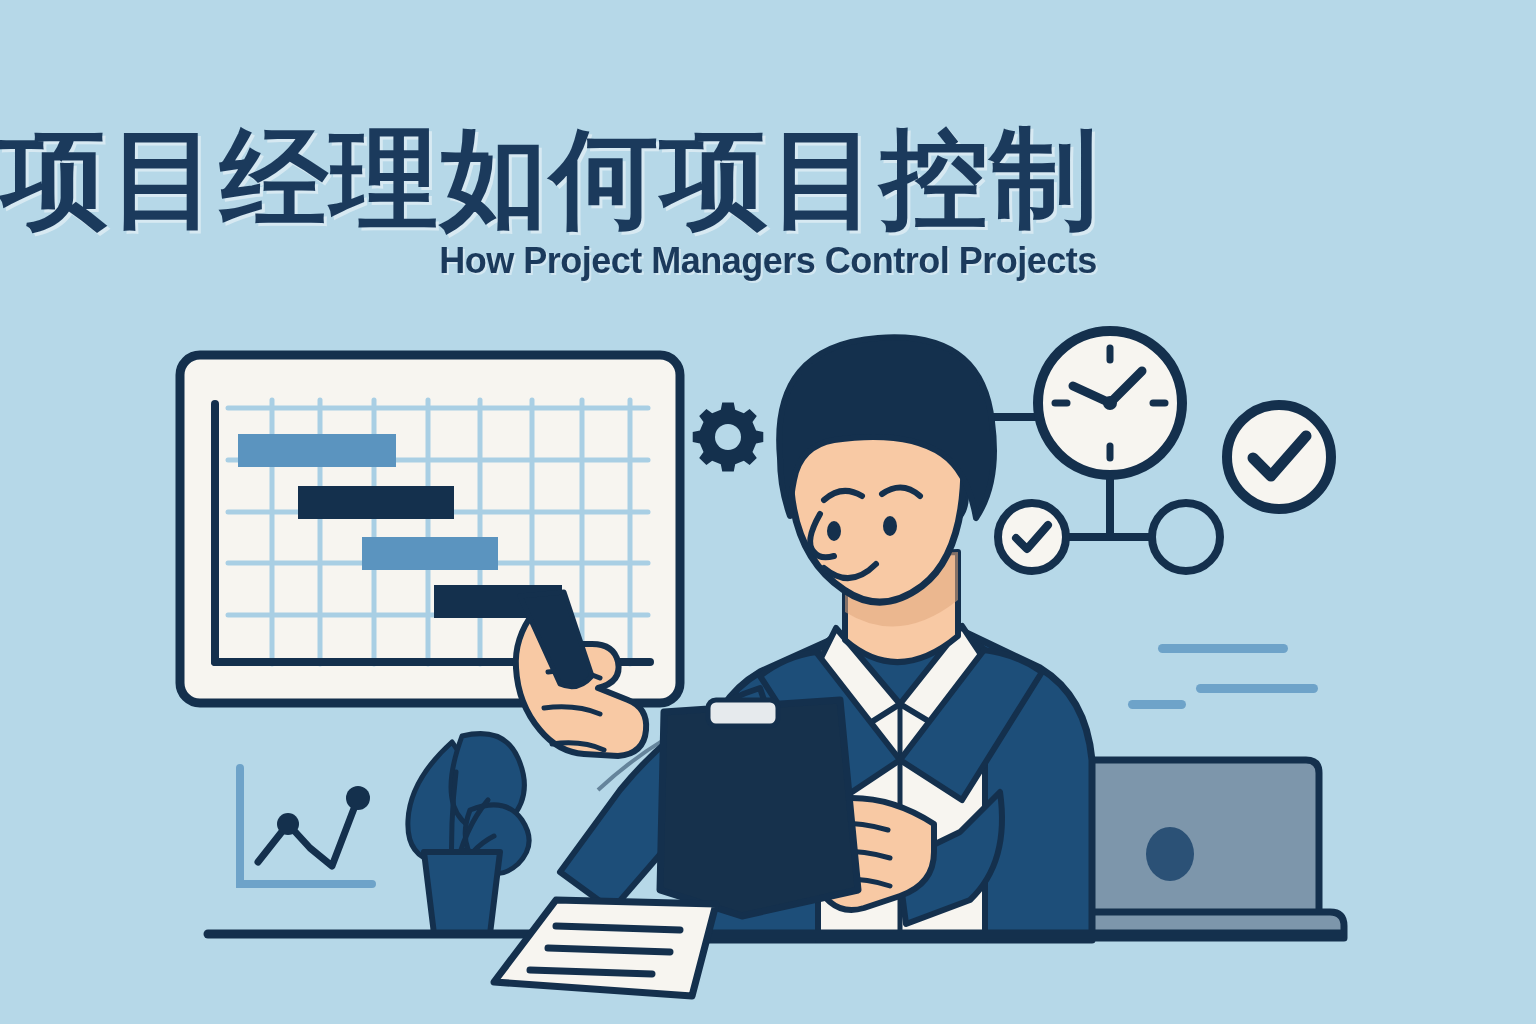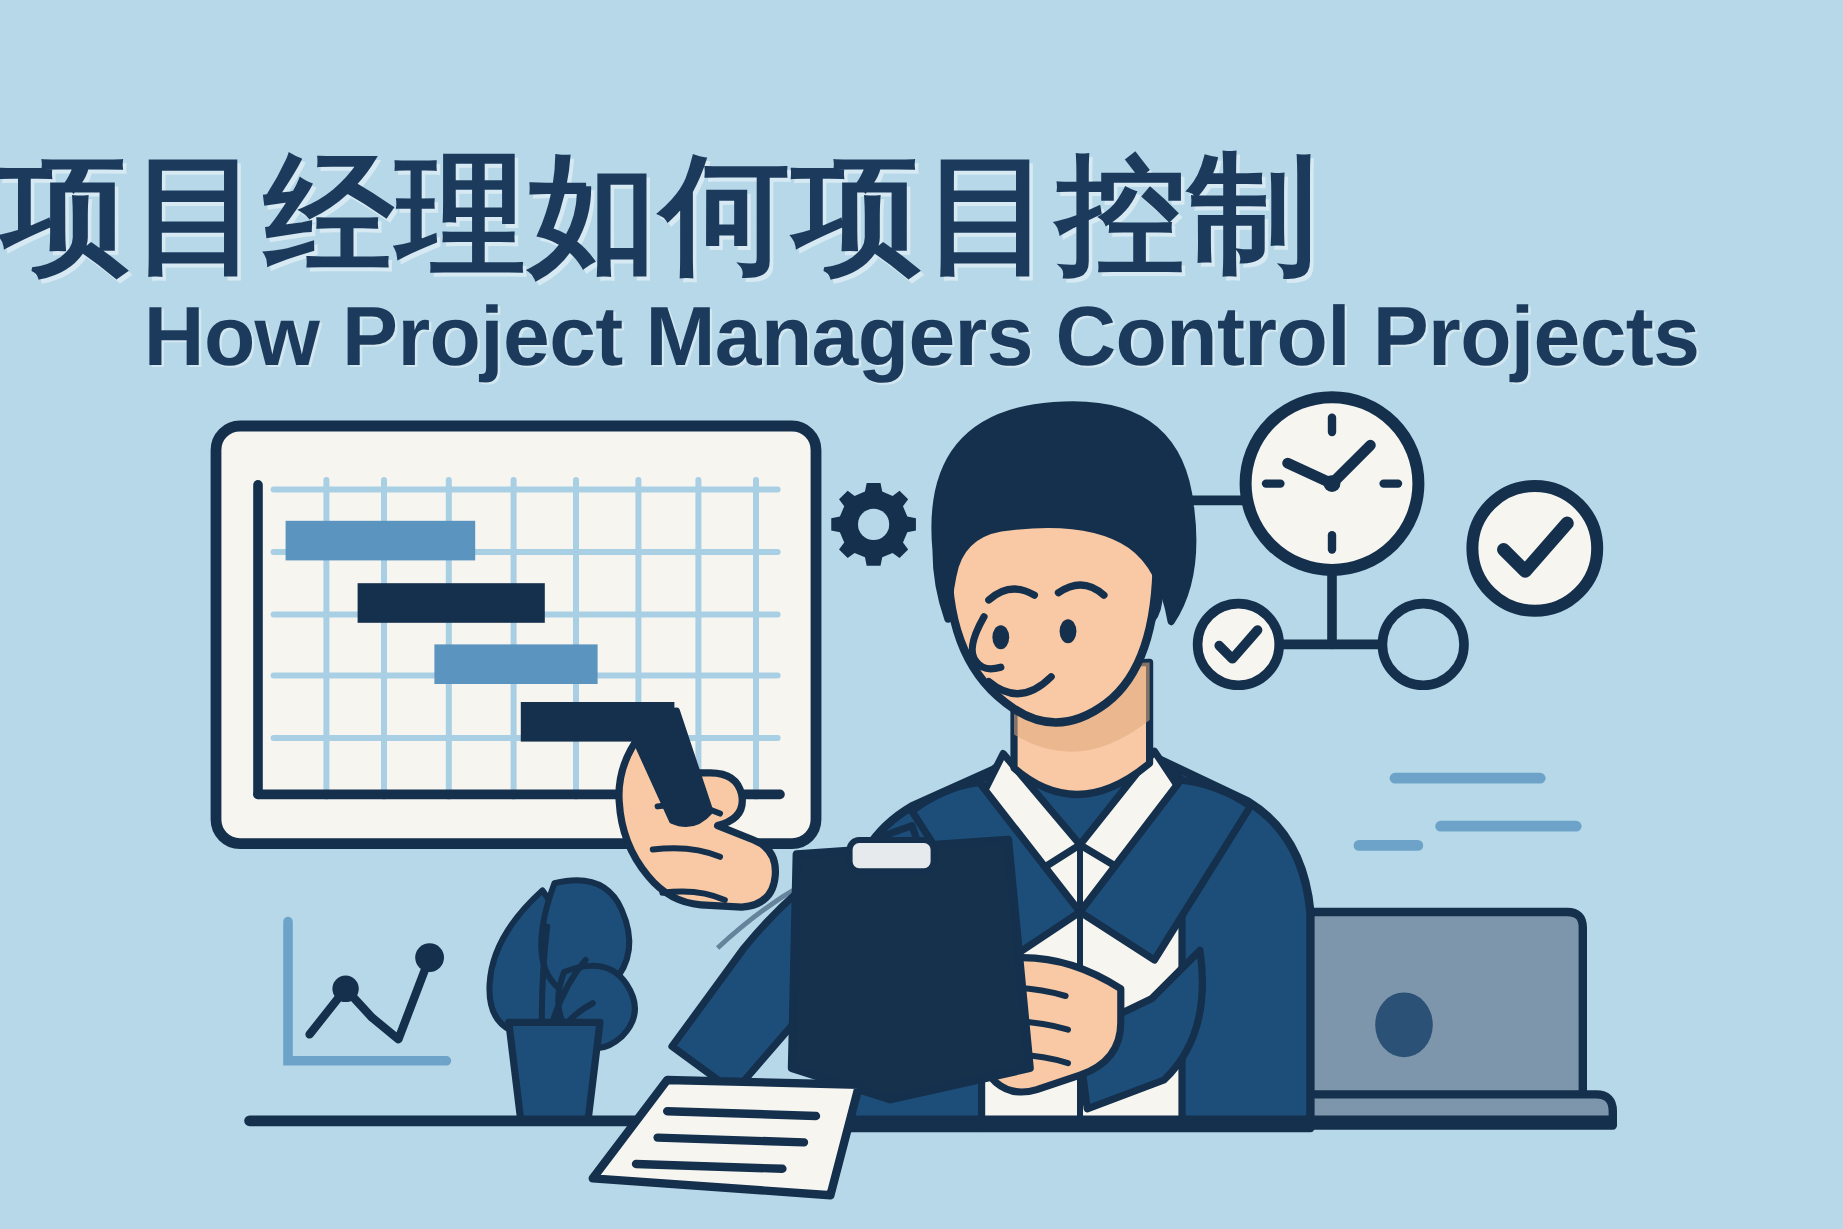--- a/index.html
+++ b/index.html
@@ -24,21 +24,21 @@
     line-height:1.05;
     text-shadow:3px 3px 0 rgba(255,255,255,0.45);
     white-space:nowrap;
     user-select:none;
     margin-top:44px;
   }
   .title-en{
     position:absolute;
     left:0;top:240px;width:1536px;
     text-align:center;
-    font-size:70px;
+    font-size:36px;
     font-weight:bold;
     color:#1b3a5c;
     letter-spacing:-0.5px;
     text-shadow:2px 2px 0 rgba(255,255,255,0.4);
     white-space:nowrap;
     user-select:none;
   }
 </style>
 </head>
 <body>

